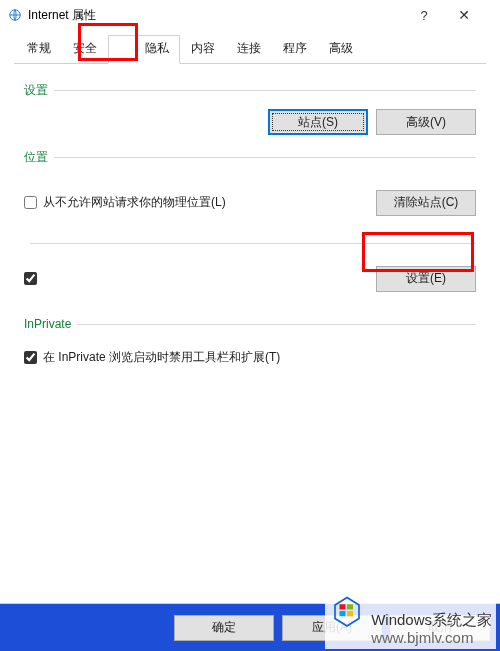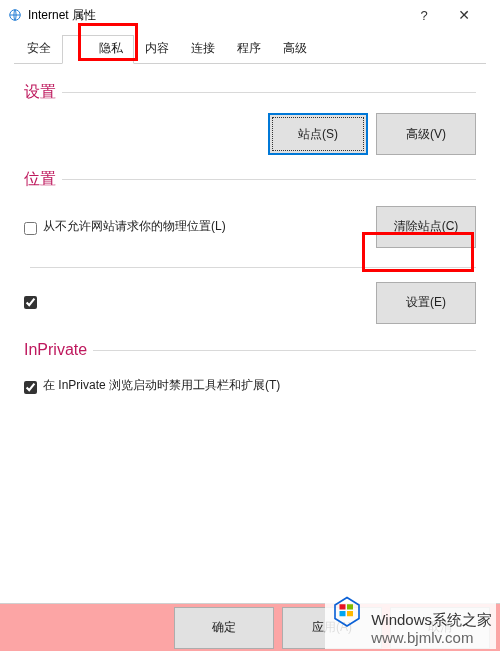--- a/index.html
+++ b/index.html
@@ -16,34 +16,34 @@
     .tab { font-size: 12px; padding: 4px 10px 6px; border: 1px solid transparent; position: relative; z-index: 1; color: #222; }
     .tab.active { border: 1px solid #d0d0d0; border-bottom: 1px solid #fff; background: #fff; padding-left: 36px; }
     
     .tab-highlight { position: absolute; border: 3px solid #ff0000; pointer-events: none; z-index: 50; }
     .hl-tab { left: 78px; top: 23px; width: 60px; height: 38px; }
     .hl-settings { left: 362px; top: 232px; width: 112px; height: 40px; }
     
     .content { padding: 10px 24px 0; }
     .section { margin-bottom: 14px; }
     .section-head { display: flex; align-items: center; margin: 8px 0 10px; }
-    .section-title { font-size: 16px; color: #be185d; white-space: nowrap; }
+    .section-title { font-size: 12px; color: #15803d; white-space: nowrap; }
     .section-line { flex: 1; height: 1px; background: #d9d9d9; margin-left: 6px; }
     
     .row-right { display: flex; justify-content: flex-end; gap: 8px; margin-top: 10px; }
     .row-split { display: flex; align-items: center; margin-top: 6px; }
     .row-split label { font-size: 12px; color: #222; flex: 1; }
     
-    .btn { min-width: 100px; height: 42px; font-size: 12px; background: #e1e1e1; border: 1px solid #adadad; color: #222; display: inline-flex; align-items: center; justify-content: center; }
+    .btn { min-width: 100px; height: 26px; font-size: 12px; background: #e1e1e1; border: 1px solid #adadad; color: #222; display: inline-flex; align-items: center; justify-content: center; }
     .btn.focused { border: 2px solid #0078d7; outline: 1px dotted #333; outline-offset: -5px; }
     
-    .checkbox-row { display: flex; align-items: flex-end; font-size: 12px; color: #222; margin: 18px 0; }
+    .checkbox-row { display: flex; align-items: center; font-size: 12px; color: #222; margin: 18px 0; }
     .checkbox-row input { margin: 0 6px 0 0; width: 13px; height: 13px; }
     
-    .bottom-bar { position: absolute; left: 0; right: 0; bottom: 0; height: 48px; background: #fca5a5; border-top: 1px solid #d0d0d0; display: flex; align-items: center; justify-content: flex-end; padding: 0 10px; }
+    .bottom-bar { position: absolute; left: 0; right: 0; bottom: 0; height: 48px; background: #1d4ed8; border-top: 1px solid #d0d0d0; display: flex; align-items: center; justify-content: flex-end; padding: 0 10px; }
     .bottom-bar .btn { margin-left: 8px; }
     
     .watermark { position: absolute; right: 4px; bottom: 2px; display: flex; align-items: center; gap: 6px; z-index: 60; background: rgba(255,255,255,0.85); padding: 2px 4px; }
     .watermark svg { width: 36px; height: 36px; }
     .watermark-text { font-size: 15px; color: #333; line-height: 1.2; text-align: left; margin-top: 32px; }
     .watermark-text .t1 { font-weight: 500; }
     .watermark-text .t2 { color: #666; }
     
     input[type="checkbox"]:checked { accent-color: #333; }
   </style>
@@ -58,20 +58,21 @@
       </svg>
   </span>
   <span>Internet 属性</span>
   <span class="titlebar-spacer"></span>
   <span class="titlebar-btn help">?</span>
   <span class="titlebar-btn">✕</span>
 </div>
 
 <div class="tabs-row">
   <div class="tabs-baseline"></div>
+  <div class="tab">常规</div>
   <div class="tab">安全</div>
   <div class="tab active">隐私</div>
   <div class="tab">内容</div>
   <div class="tab">连接</div>
   <div class="tab">程序</div>
   <div class="tab">高级</div>
 </div>
 
 <div class="tab-highlight hl-tab"></div>
 <div class="tab-highlight hl-settings"></div>

